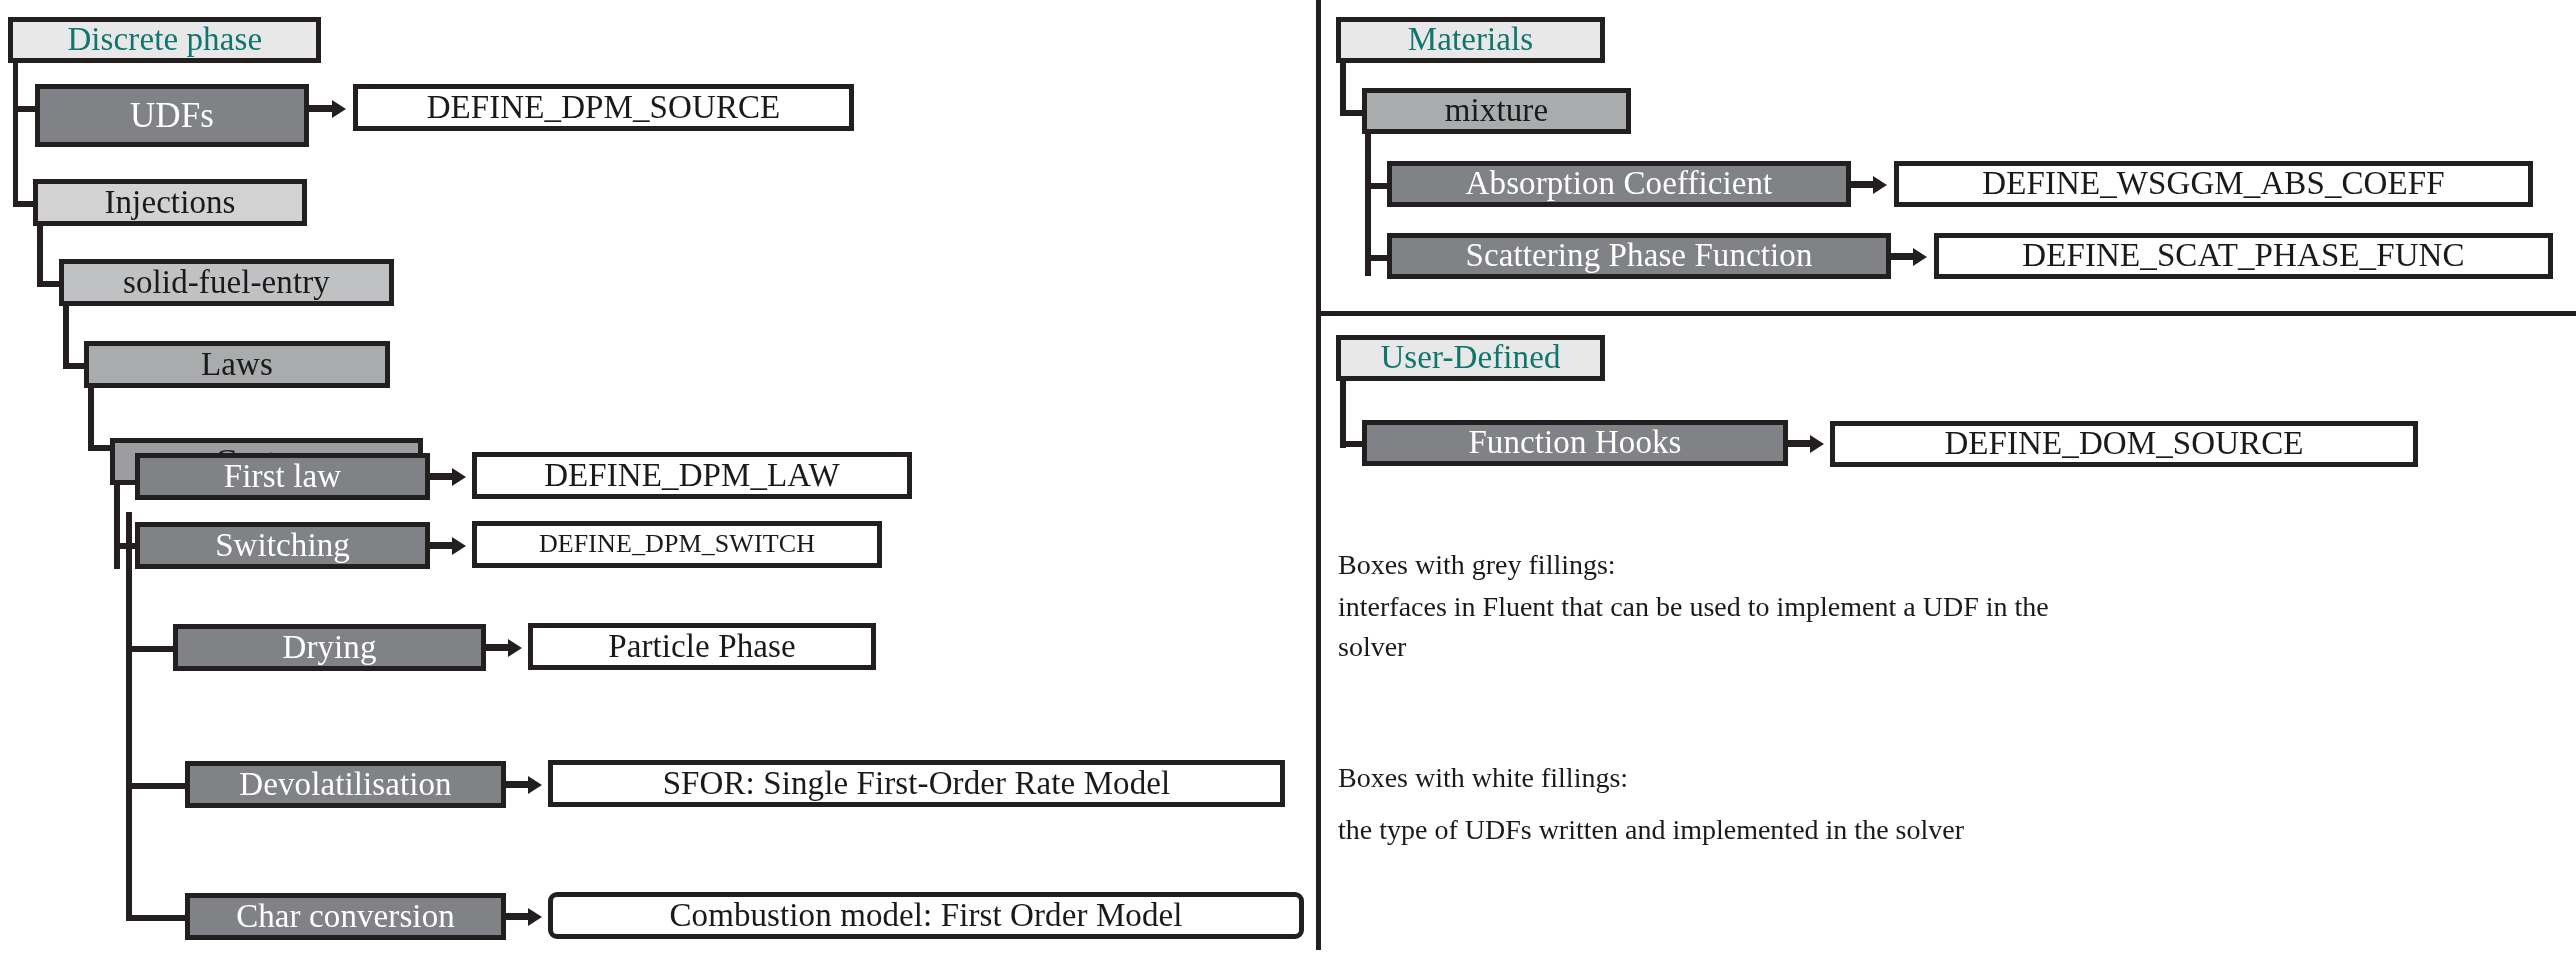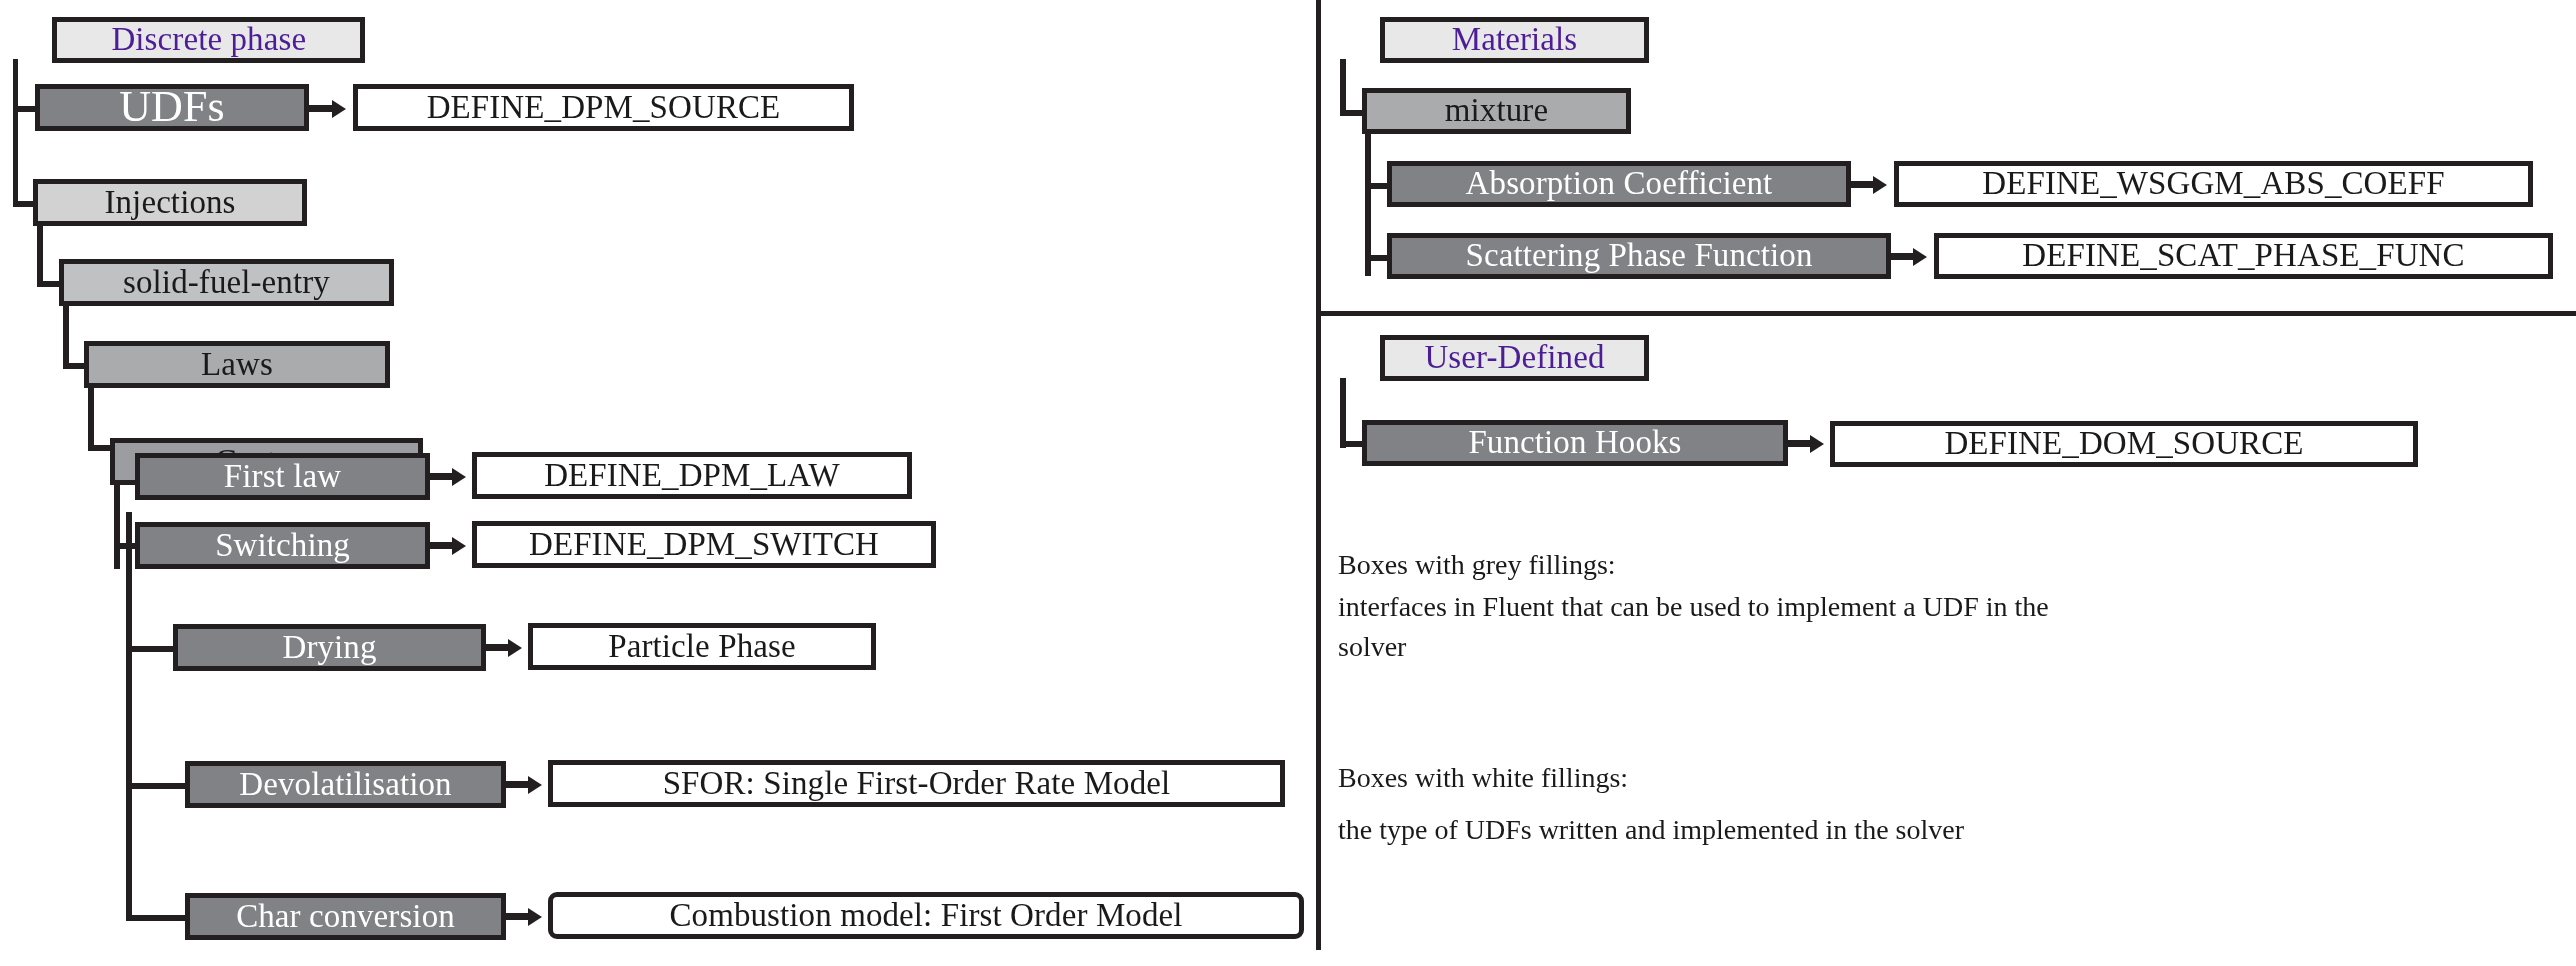--- a/index.html
+++ b/index.html
@@ -30,21 +30,21 @@
     text-align: center;
     line-height: 1.02;
     white-space: nowrap;
     letter-spacing: 0.1px;
   }
   .box .lbl {
     display: block;
     padding: 0 6.4px;
   }
 
-  .lvl0 { background: #e8e8e8; color: #4c1d95; margin-left: 44px; }
+  .lvl0 { background: #e8e8e8; color: #0f766e; }
   .lvl1 { background: #d2d2d2; color: #1a1a1a; }
   .lvl2 { background: #c0c1c3; color: #1a1a1a; }
   .lvl3 { background: #a9abad; color: #1a1a1a; }
   .lvl4 { background: #9b9da0; color: #1a1a1a; margin-top: 15px; }
   .lvl5 { background: #808285; color: #ffffff; }
   .white { background: #ffffff; color: #1a1a1a; }
 
   
   .vline {
     position: absolute;
@@ -121,21 +121,21 @@
 
   <div class="vline" style="left:126px; top:512px; height:408px;"></div>
   <div class="hline" style="left:126px; top:646px; width:51px;"></div>
   <div class="hline" style="left:126px; top:783px; width:61px;"></div>
   <div class="hline" style="left:126px; top:915px; width:61px;"></div>
 
   <div class="box lvl0" style="left:8.3px; top:16.6px; width:313px; height:46px; font-size:33px;">
     <span class="lbl">Discrete phase</span>
   </div>
 
-  <div class="box lvl5" style="left:35px; top:84px; width:274px; height:47px; font-size:44px;justify-content:center;">
+  <div class="box lvl5" style="left:35px; top:84px; width:274px; height:63px; font-size:35px;justify-content:center;">
     <span class="lbl">UDFs</span>
   </div>
 
   <div class="box lvl1" style="left:33px; top:179px; width:274px; height:47px; font-size:33px;">
     <span class="lbl">Injections</span>
   </div>
 
   <div class="box lvl2" style="left:59px; top:259px; width:335px; height:47px; font-size:33px;">
     <span class="lbl">solid-fuel-entry</span>
   </div>
@@ -176,21 +176,21 @@
   <div class="arrow" style="left:506px; top:913px; width:23px;"></div>
 
   <div class="box white" style="left:353px; top:84px; width:501px; height:47px; font-size:33px;">
     <span class="lbl">DEFINE_DPM_SOURCE</span>
   </div>
 
   <div class="box white" style="left:472px; top:452px; width:440px; height:47px; font-size:33px;">
     <span class="lbl">DEFINE_DPM_LAW</span>
   </div>
 
-  <div class="box white" style="left:472px; top:521px; width:464px; height:47px; font-size:33px;">
+  <div class="box white" style="left:472px; top:521px; width:410px; height:47px; font-size:26px;">
     <span class="lbl">DEFINE_DPM_SWITCH</span>
   </div>
 
   <div class="box white" style="left:528px; top:623px; width:348px; height:47px; font-size:33px;">
     <span class="lbl">Particle Phase</span>
   </div>
 
   <div class="box white" style="left:548px; top:760px; width:737px; height:47px; font-size:33px;">
     <span class="lbl">SFOR: Single First-Order Rate Model</span>
   </div>

